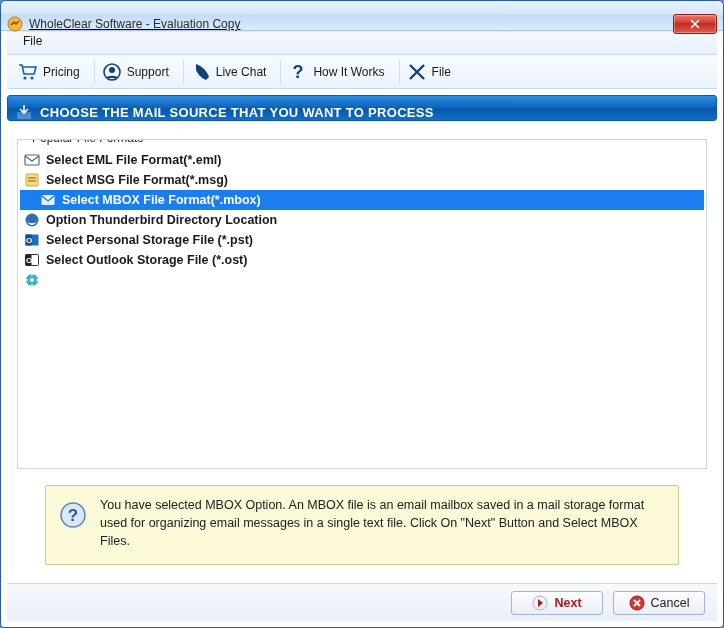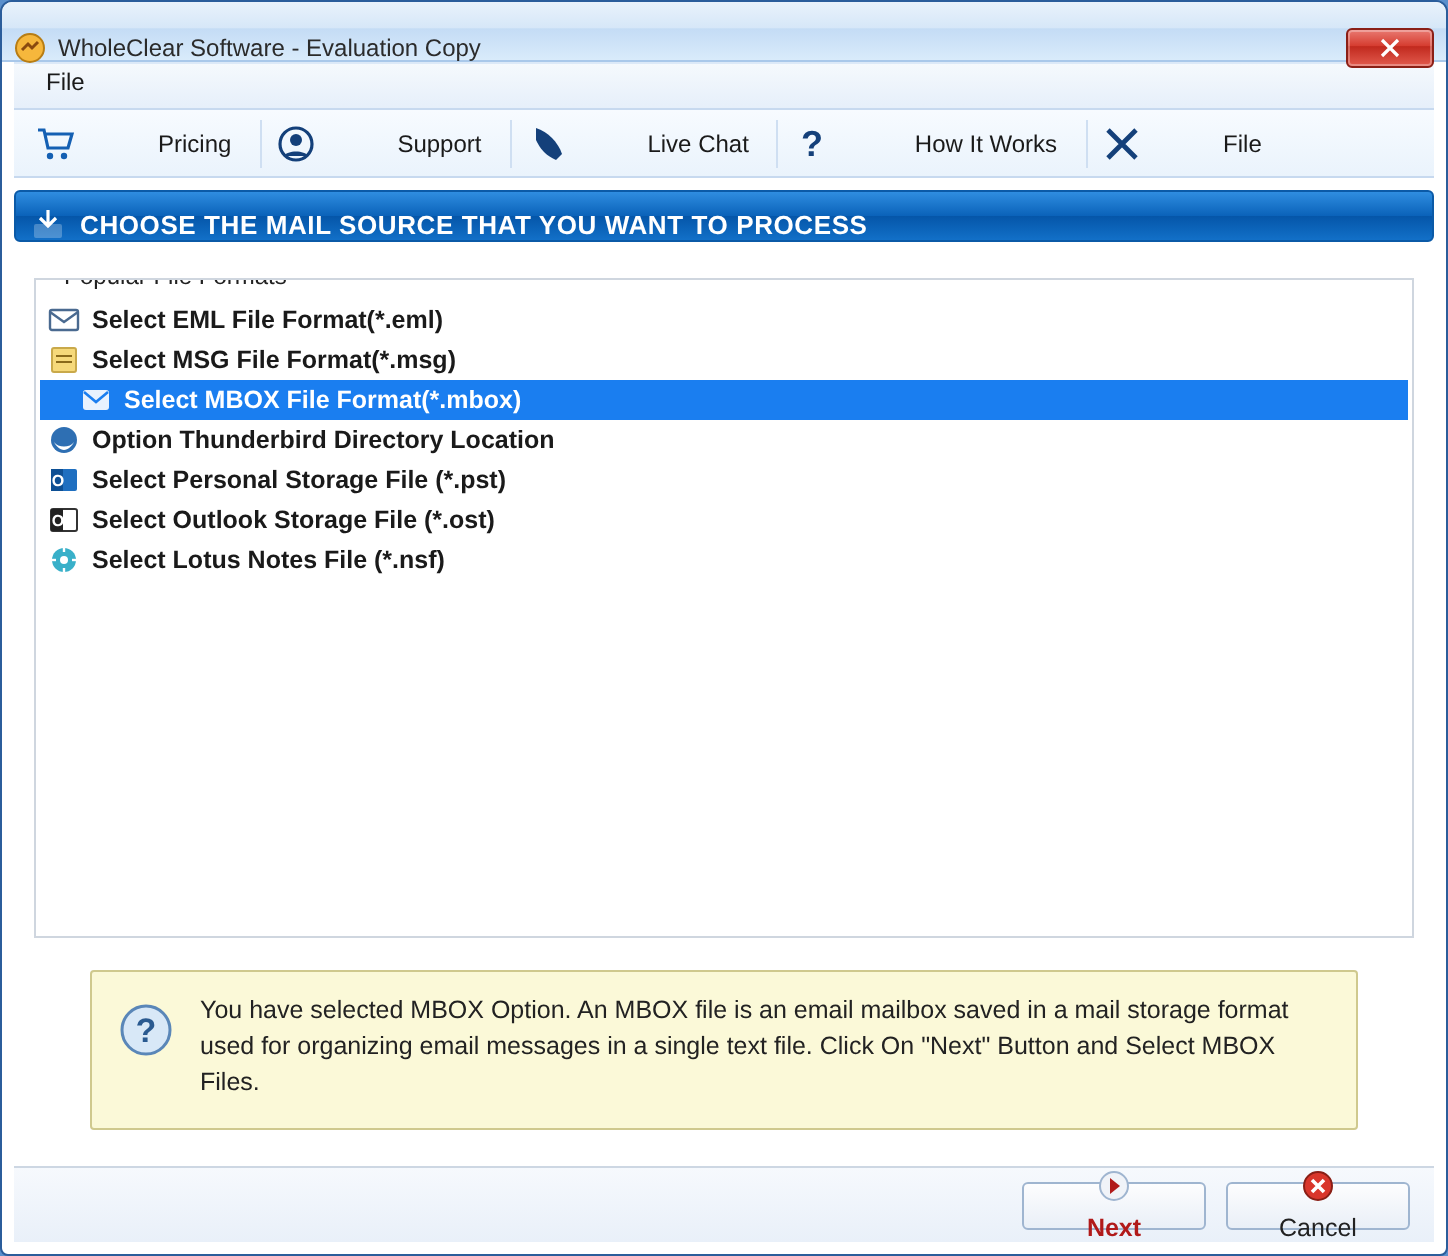--- a/index.html
+++ b/index.html
@@ -23,20 +23,21 @@
   }
   
   .titlebar {
     height: 30px;
     background: linear-gradient(#e9f2fb, #d6e7f8 45%, #c4dcf5 46%, #d9ebfb);
     border-bottom: 1px solid #a9c8ea;
     display: flex;
     align-items: center;
     padding: 17px 6px 0 6px;
     position: relative;
+    text-decoration: underline;
   }
   .titlebar .app-icon {
     width: 16px; height: 16px; margin-right: 6px;
     display:inline-flex; align-items:center; justify-content:center;
   }
   .titlebar .title {
     color: #2b2b2b;
     font-size: 12px;
     flex: 1;
   }
@@ -71,21 +72,20 @@
     display:flex;
     align-items:center;
     padding: 0 6px;
     margin: 0 6px;
   }
   .toolbar .tb-btn {
     display:flex; align-items:center;
     padding: 3px 10px 3px 4px;
     margin-right: 2px;
     border-radius: 3px;
-    gap: 36px;
   }
   .toolbar .tb-icon {
     width: 22px; height: 22px;
     display:inline-flex; align-items:center; justify-content:center;
     margin-right: 4px;
   }
   .toolbar .tb-label { color: #1a1a1a; font-size: 12px; }
   .sep { width:1px; height:24px; background:#cfdff2; margin:0 2px; }
 
   
@@ -189,21 +189,20 @@
   .btn {
     min-width: 92px;
     height: 24px;
     border: 1px solid #9fb5d0;
     border-radius: 3px;
     background: linear-gradient(#fdfdfe,#e9eff7);
     display:flex; align-items:center; justify-content:center;
     gap: 6px;
     font-size: 12.5px;
     padding: 0 10px;
-    flex-direction: column;
   }
   .btn .btn-icon { width:16px; height:16px; display:inline-flex; align-items:center; justify-content:center; flex-shrink:0;}
   .btn.next { font-weight:bold; color:#b11a1a; }
   .btn.cancel { color:#222; }
 
   [data-interactable="true"] { cursor: pointer; }
 </style>
 </head>
 <body>
 
@@ -356,21 +355,20 @@
                 <circle cx="8" cy="8" r="6" fill="#39b0c9"></circle>
                 <circle cx="8" cy="8" r="2" fill="#fff"></circle>
                 <g stroke="#fff" stroke-width="1.2">
                   <line x1="8" y1="1.5" x2="8" y2="4"></line>
                   <line x1="8" y1="12" x2="8" y2="14.5"></line>
                   <line x1="1.5" y1="8" x2="4" y2="8"></line>
                   <line x1="12" y1="8" x2="14.5" y2="8"></line>
                 </g>
               </svg>
             </span>
-            <span data-interactable="false">Select Lotus Notes File (*.nsf)</span>
           </div>
         </div>
     </div>
 
     <div class="info-panel" data-interactable="false">
       <span class="q-icon" data-interactable="false">
         <svg viewBox="0 0 26 26" width="26" height="26">
           <circle cx="13" cy="13" r="12" fill="#d8e8f7" stroke="#5a87b8" stroke-width="1.5"></circle>
           <text x="13" y="19" text-anchor="middle" font-size="17" font-weight="bold" fill="#2a5a90">?</text>
         </svg>

